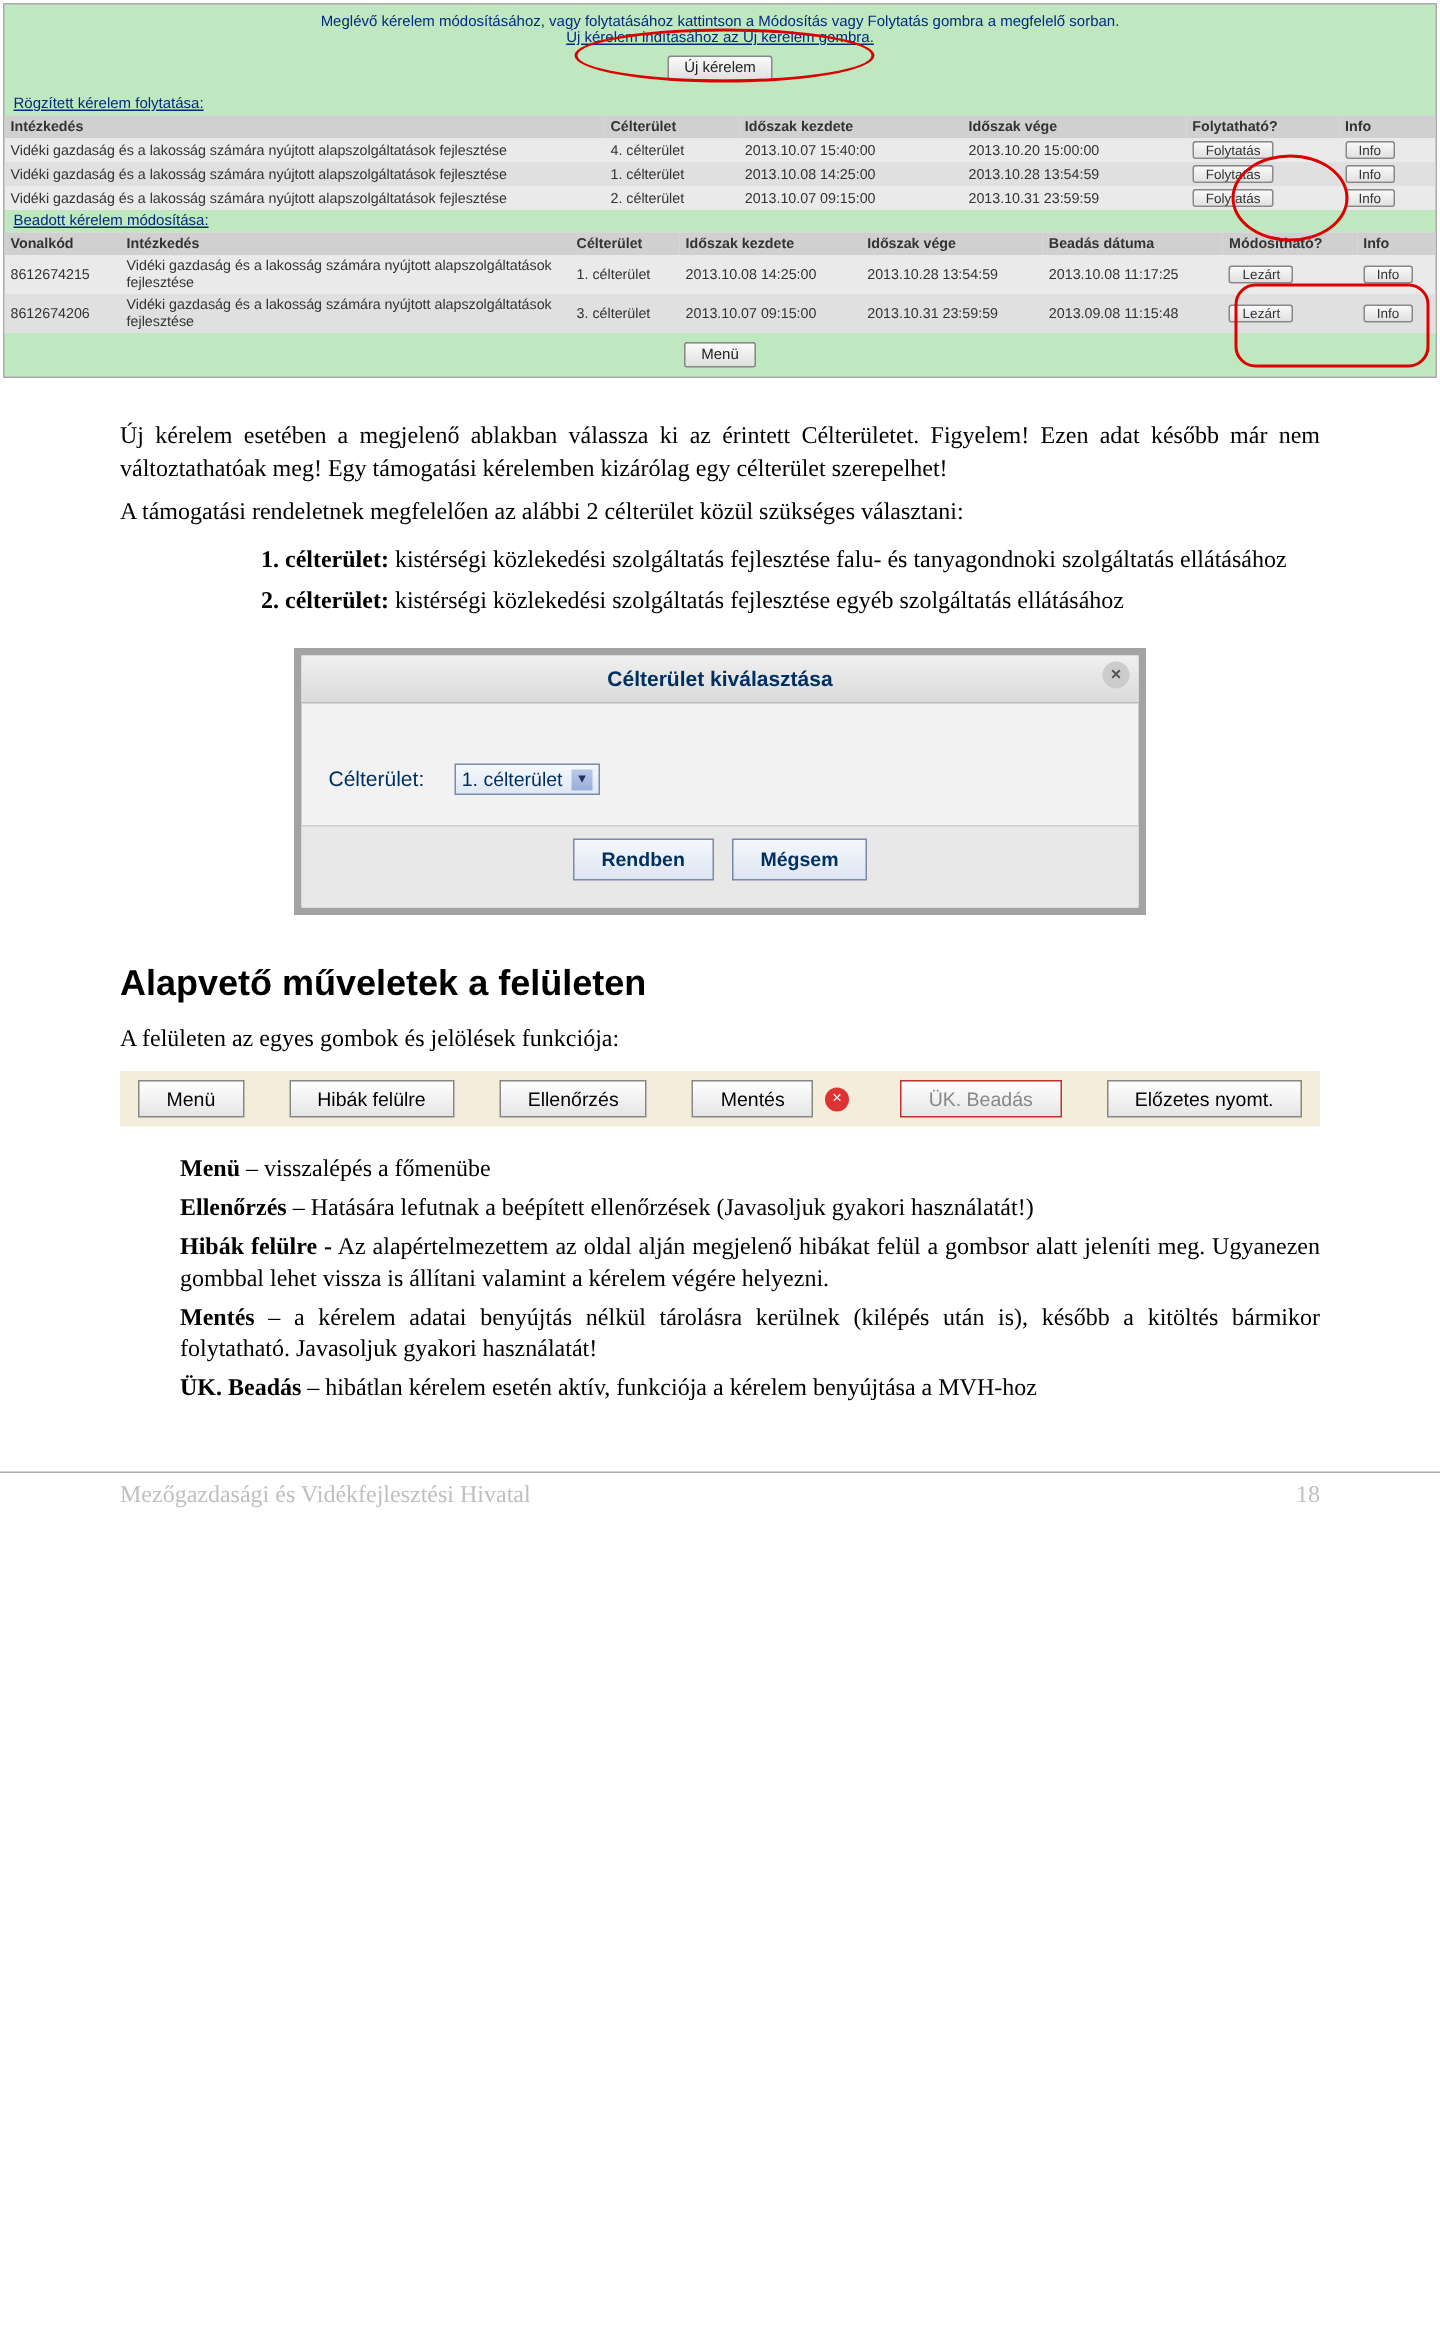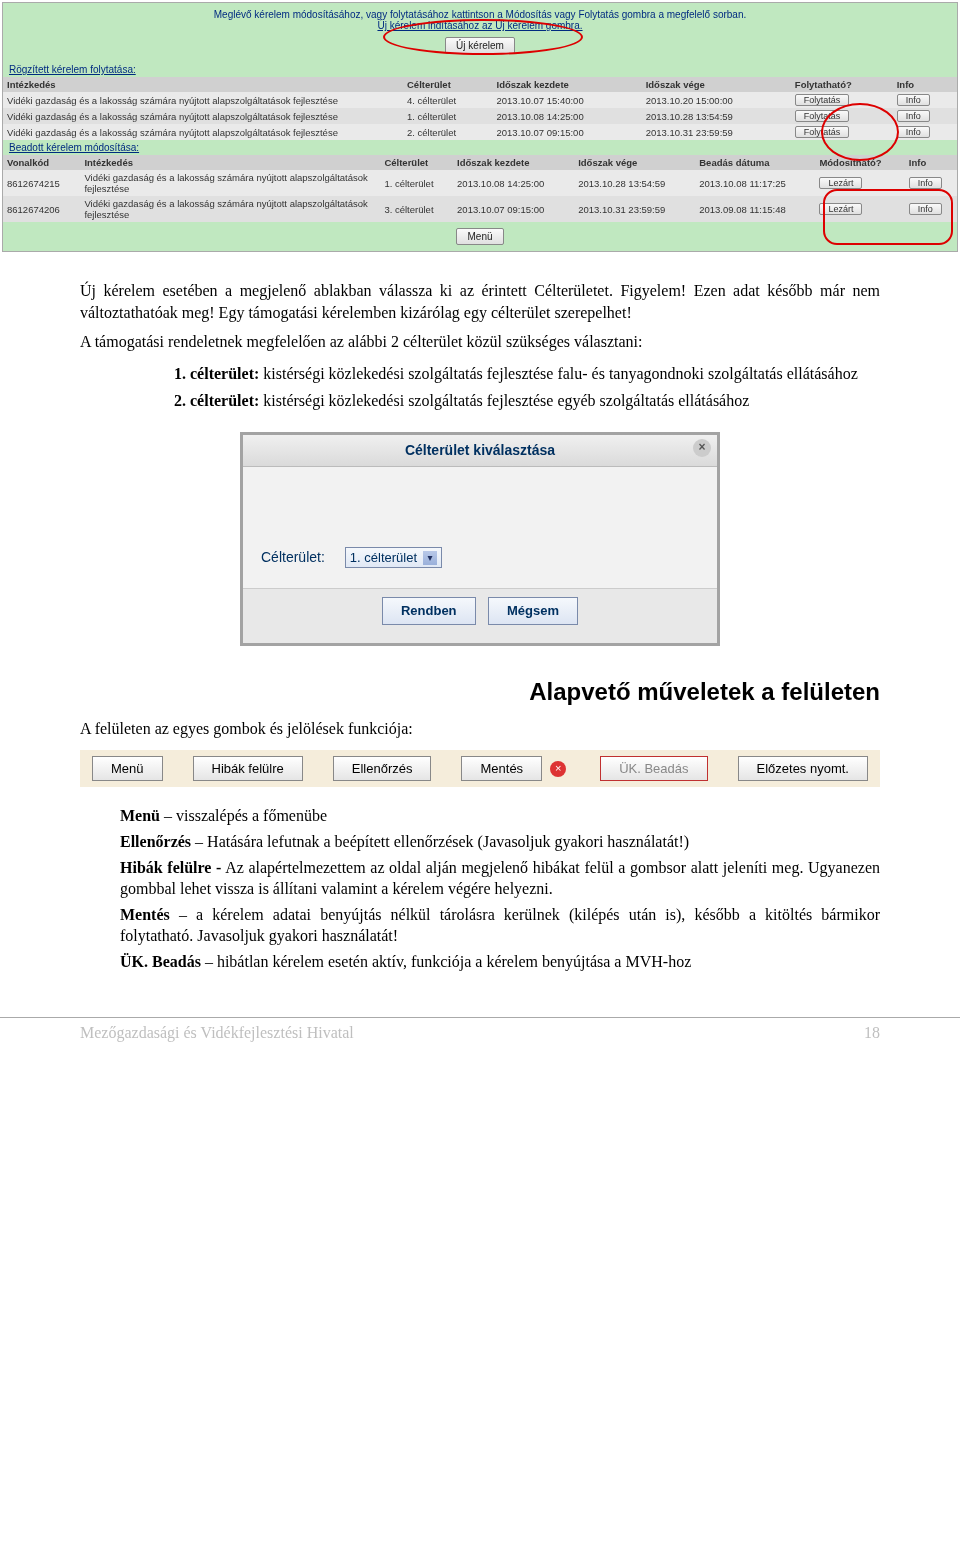--- a/index.html
+++ b/index.html
@@ -82,23 +82,23 @@
     font-size: 16px;
   }
   .doc p { margin: 8px 0; }
   .just { text-align: justify; }
   .indent-list { margin: 10px 0 10px 80px; }
   .indent-list .item { margin-bottom: 6px; text-align: justify; margin-left: 14px; }
   .boldlabel { font-weight: bold; }
 
   
   .modal-shot {
-    width: 480px;
+    width: 568px;
     margin: 20px auto 30px auto;
-    border: 3px solid #a3a3a3;
+    border: 5px solid #a3a3a3;
     background: #f2f2f2;
     font-family: Arial, sans-serif;
   }
   .modal-head {
     background: linear-gradient(#f0f0f0,#dadada);
     border-bottom: 1px solid #bbb;
     padding: 6px 8px;
     text-align: center;
     font-weight: bold;
     color: #003060;
@@ -111,21 +111,20 @@
     background:#ccc; color:#555; font-size:12px;
     text-align:center; line-height:17px;
   }
   .modal-body {
     padding: 40px 18px 20px 18px;
     display: flex;
     align-items: center;
     gap: 20px;
     color: #003060;
     font-size: 14px;
-    margin-top: 40px;
   }
   .modal-select {
     border:1px solid #7a8aaa;
     background: linear-gradient(#f5f8fc,#e0e8f5);
     padding: 1px 4px;
     font-size: 13px;
     display:inline-flex; align-items:center; gap:6px;
   }
   .chev { width:14px; height:14px; background: linear-gradient(#b8c8e8,#9ab0da); color:#203060; text-align:center; line-height:14px; font-size:10px;}
   .modal-btns {
@@ -143,21 +142,20 @@
     color:#003060;
     font-weight:bold;
     font-size:13px;
   }
 
   h2.section-h {
     font-family: Arial, sans-serif;
     font-size: 24px;
     font-weight: bold;
     margin: 30px 0 10px 0;
-    text-align: right;
   }
 
   .toolbar {
     margin: 10px 0 18px 0;
     background: #f5eddb;
     padding: 6px;
     font-family: Arial, sans-serif;
     display:flex;
     align-items:center;
     gap:30px;

